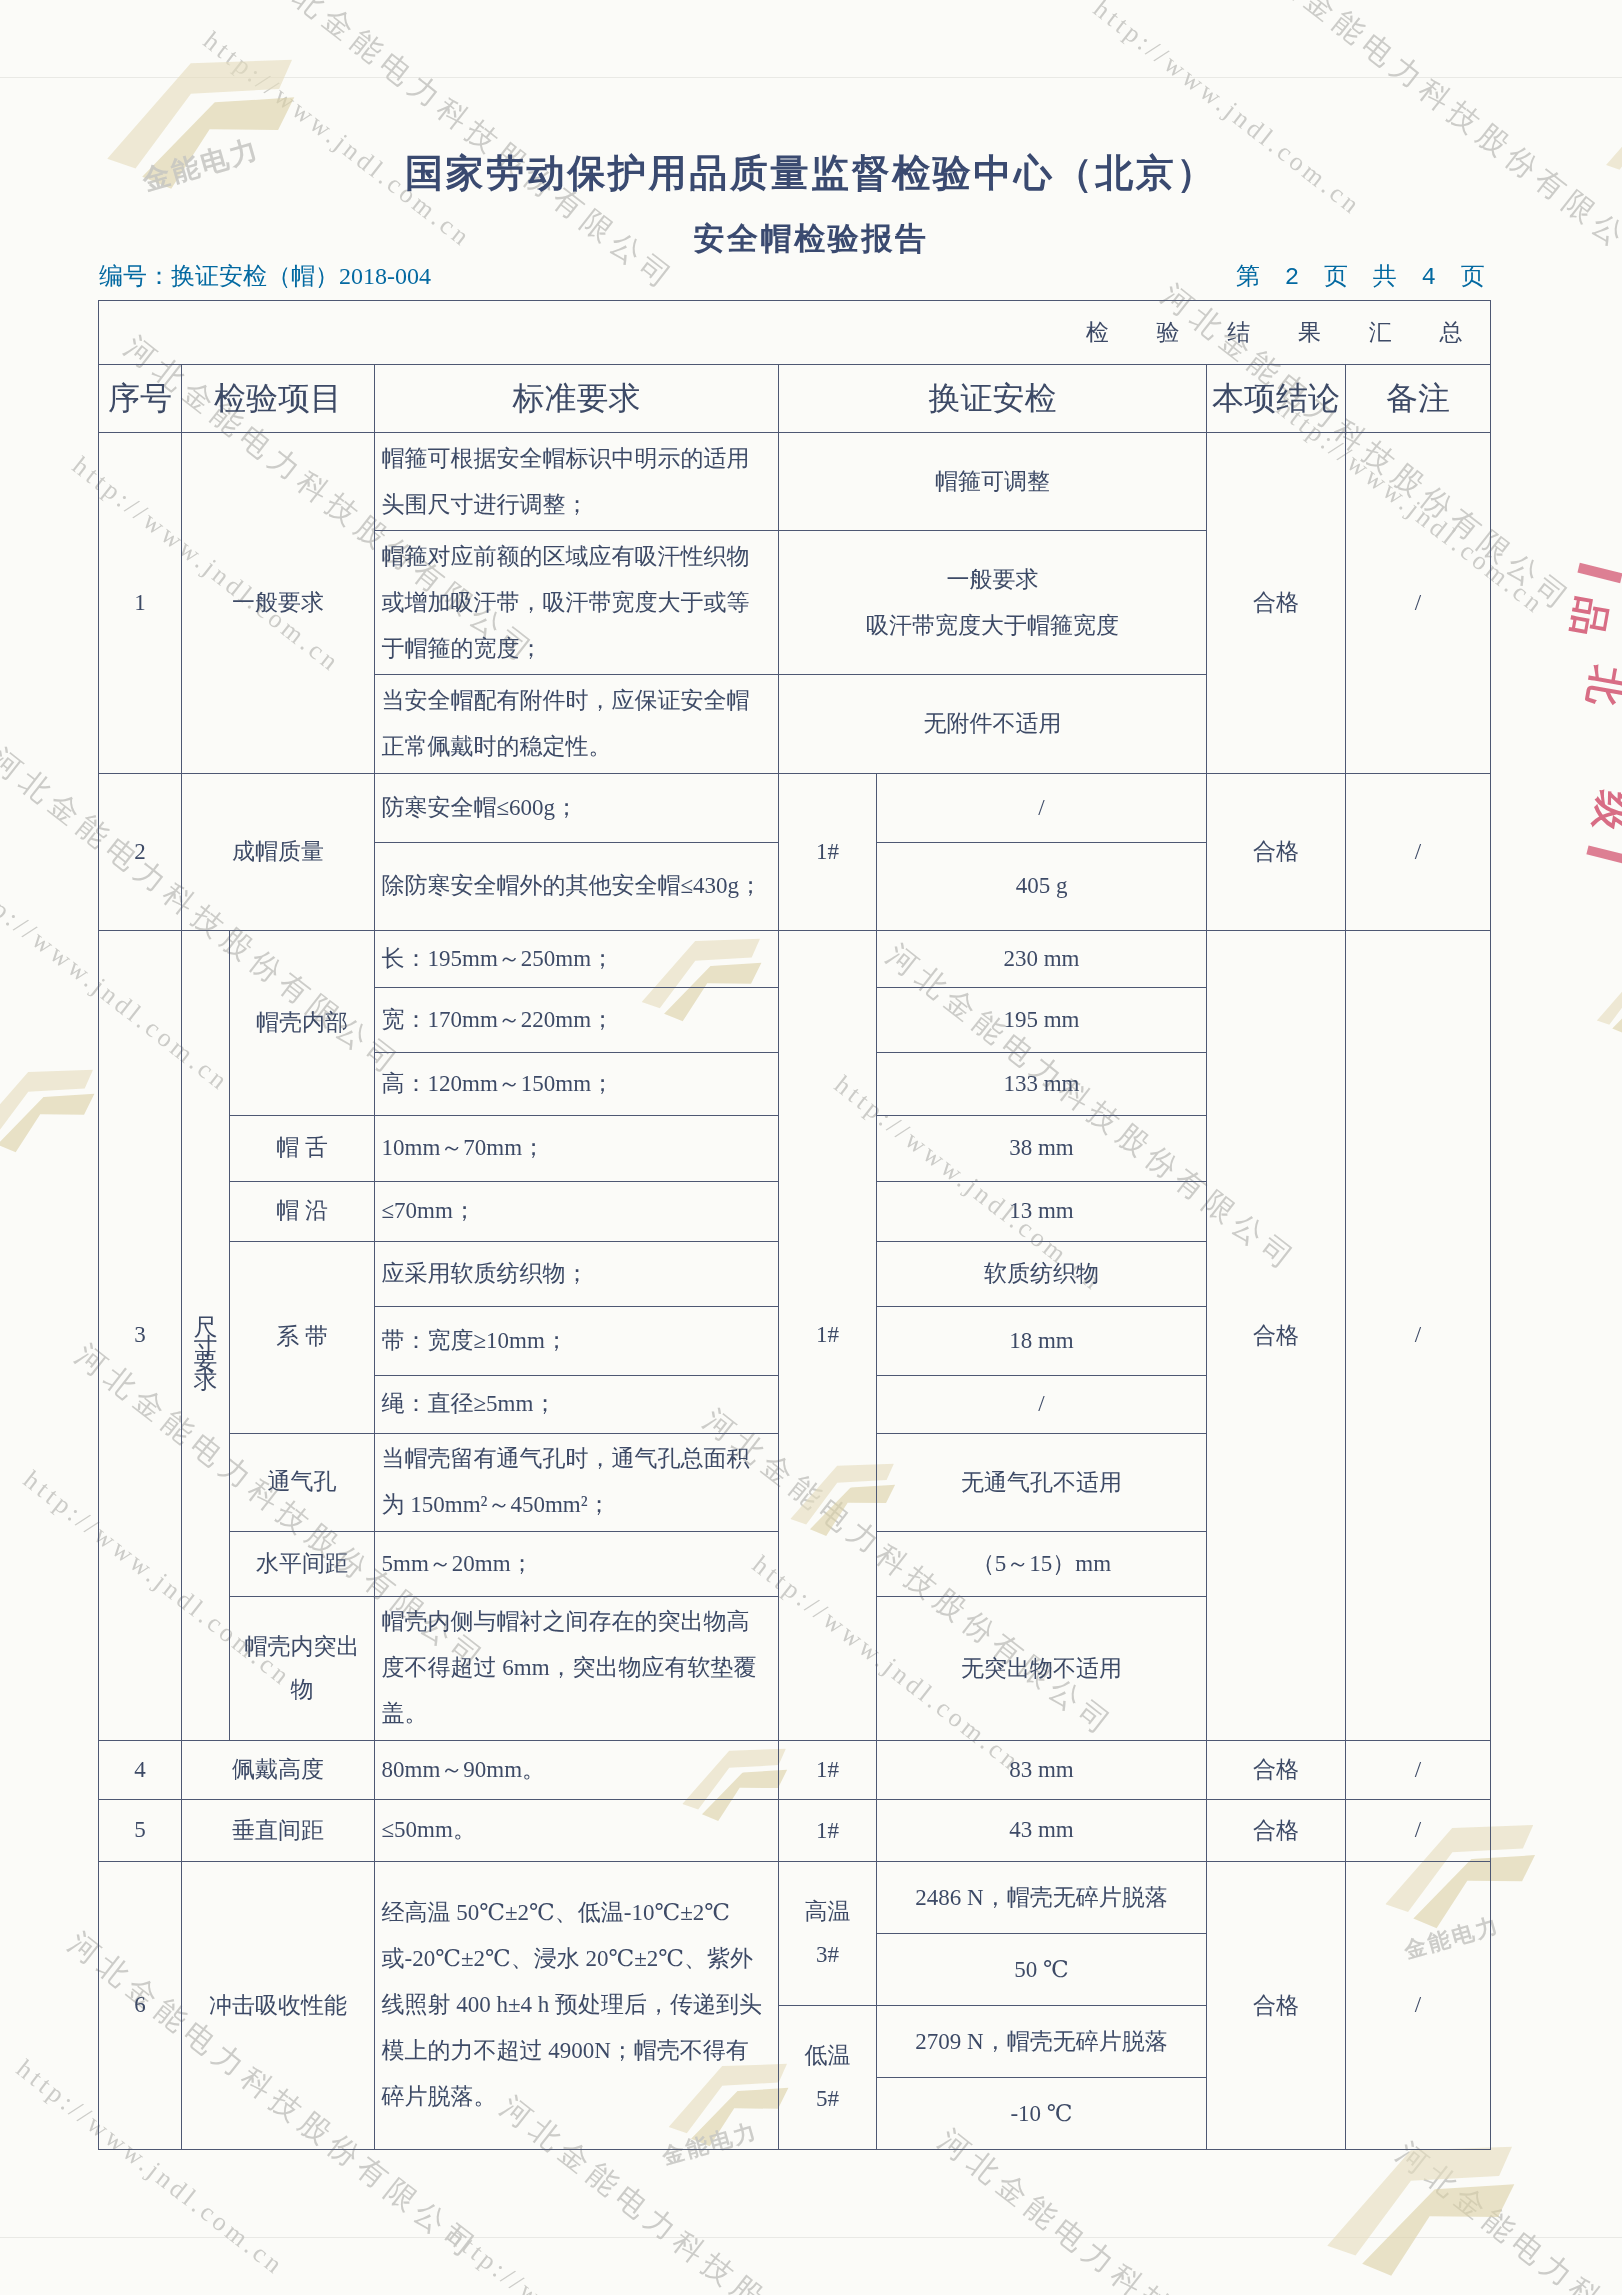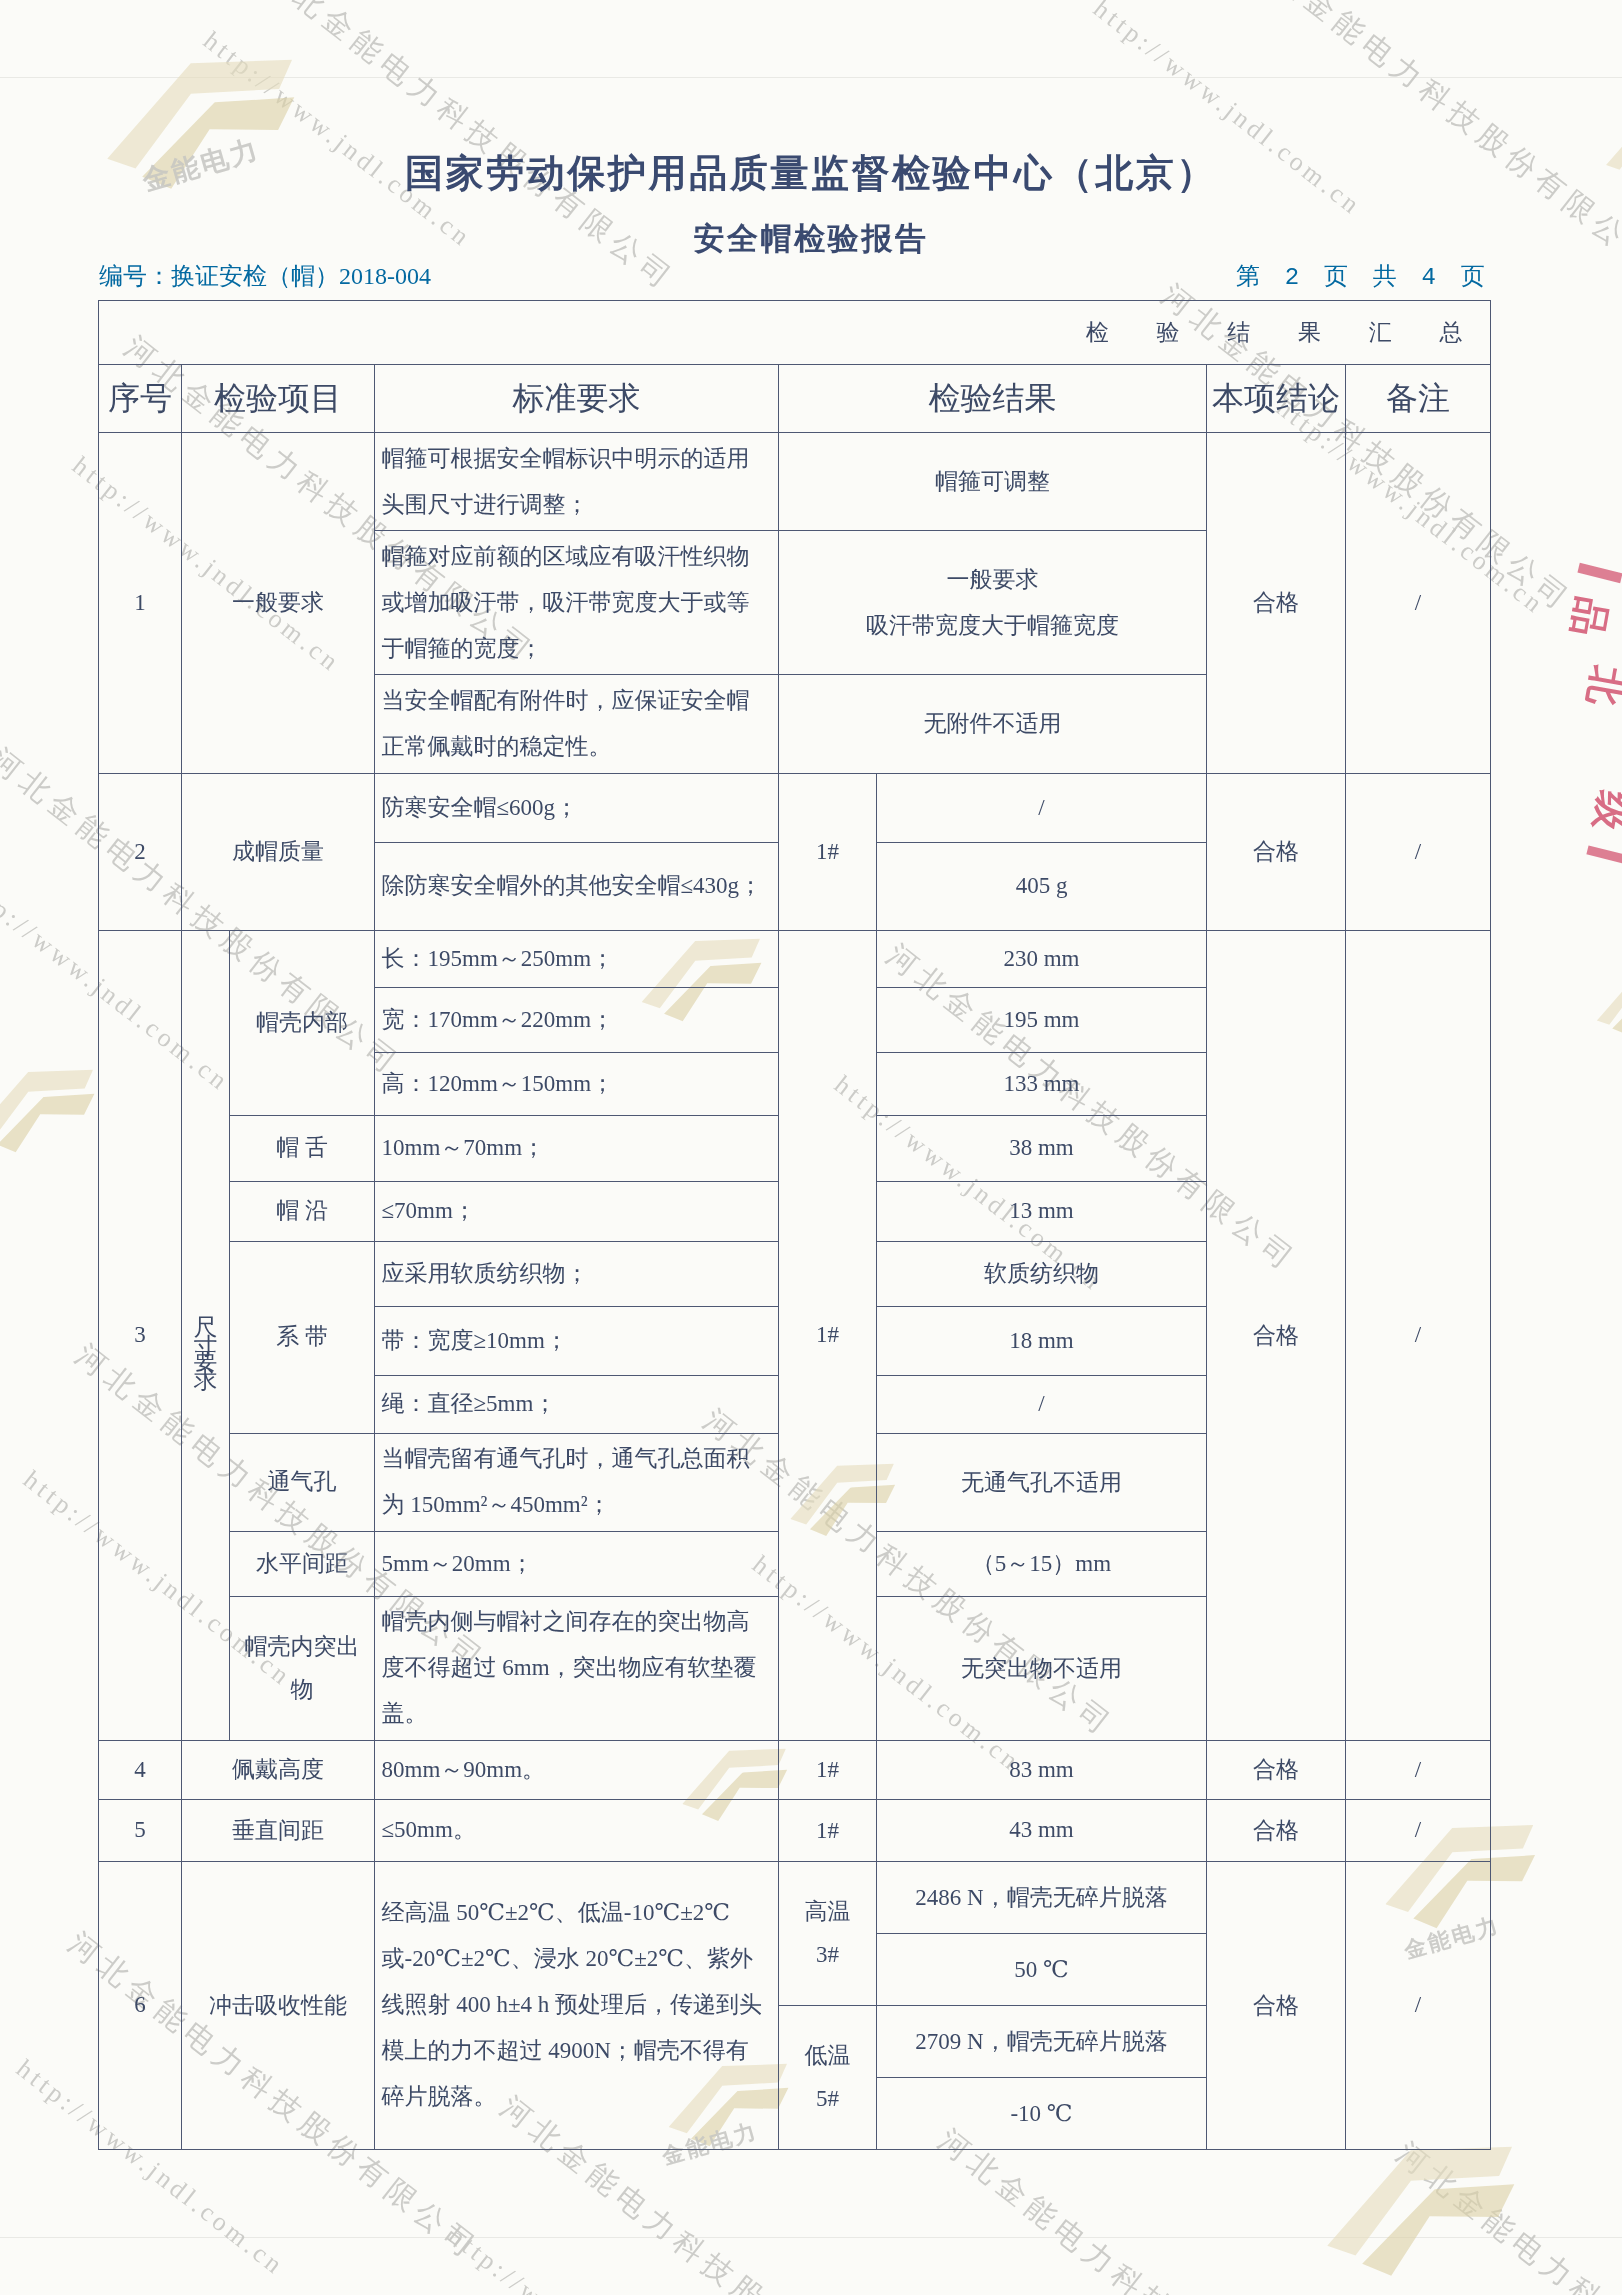--- a/index.html
+++ b/index.html
@@ -161,21 +161,21 @@
         <col style="width:145px">
     </colgroup>
     <tbody>
       <tr style="height:64px">
         <td class="cap" colspan="8">检 验 结 果 汇 总</td>
       </tr>
       <tr class="head" style="height:68px">
         <td>序号</td>
         <td colspan="2">检验项目</td>
         <td>标准要求</td>
-        <td colspan="2">检验结果</td>
+        <td colspan="2">换证安检</td>
         <td>本项结论</td>
         <td>备注</td>
       </tr>
 
       <tr style="height:92px">
         <td class="seq" rowspan="3">1</td>
         <td class="item" colspan="2" rowspan="3">一般要求</td>
         <td class="std">帽箍可根据安全帽标识中明示的适用头围尺寸进行调整；</td>
         <td class="ctr" colspan="2">帽箍可调整</td>
         <td class="ctr" rowspan="3">合格</td>

